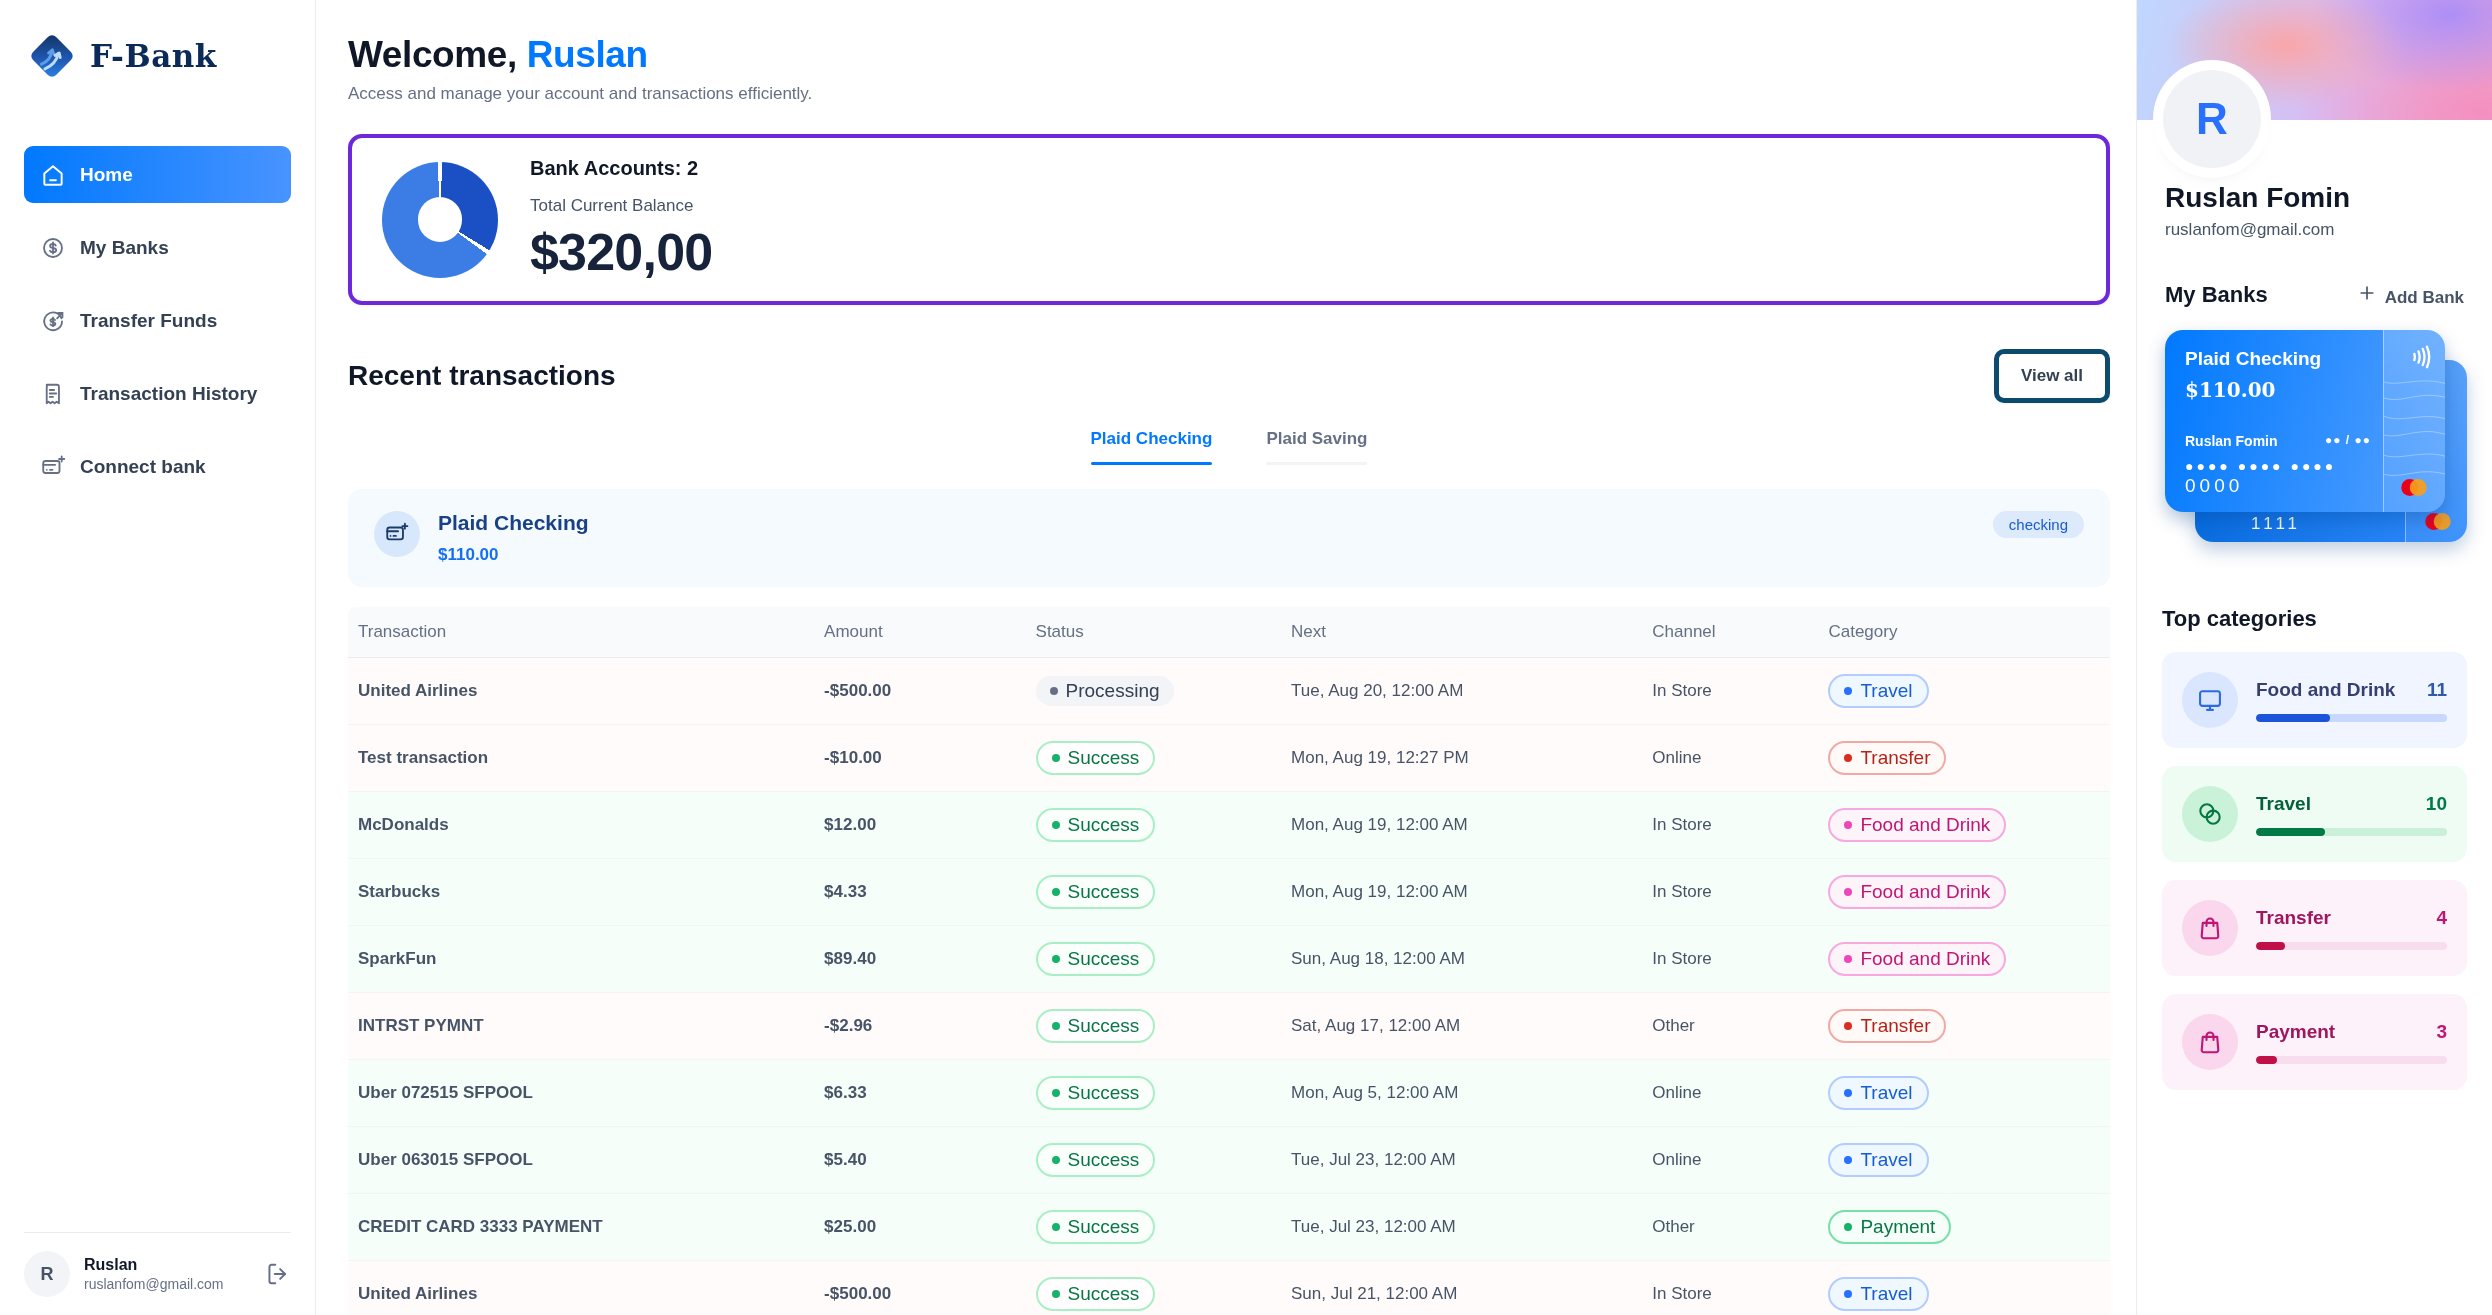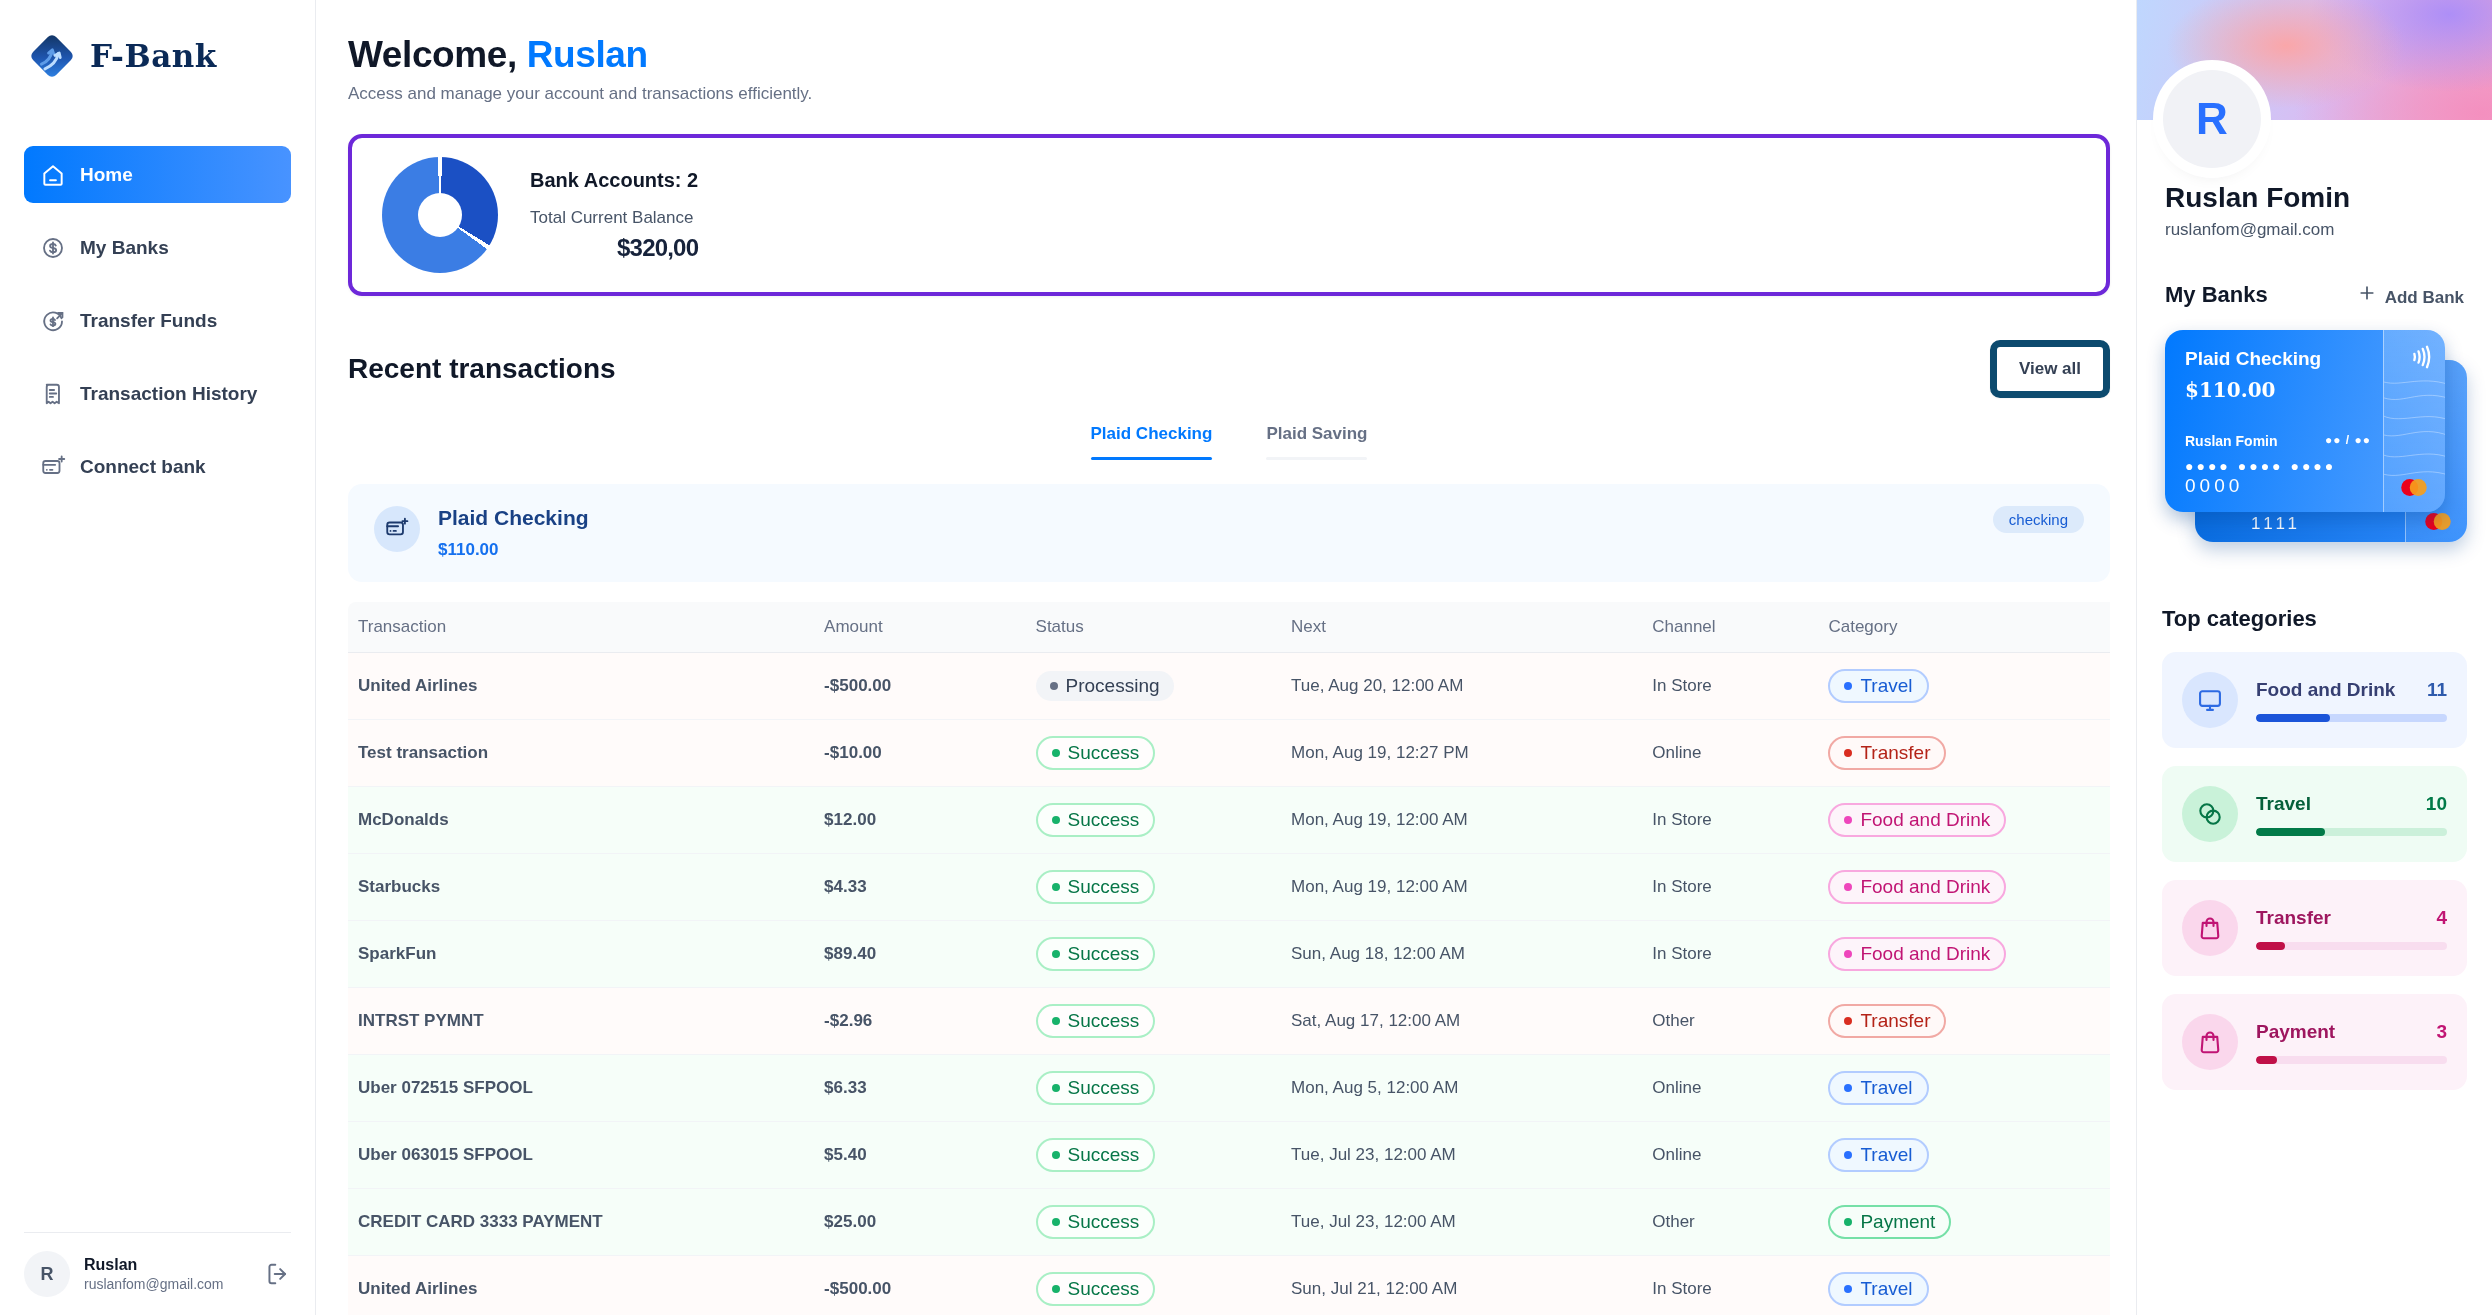--- a/index.html
+++ b/index.html
@@ -28,25 +28,25 @@
   .main { flex:1; padding:34px 26px 0 32px; min-width:0; }
   .welcome-title { font-size:37px; font-weight:700; color:#101828; letter-spacing:-0.4px; }
   .welcome-title .hl { color:#0179FE; }
   .welcome-sub { margin-top:8px; font-size:17px; color:#667085; }
 
   .summary-card { margin-top:30px; border:4px solid #6d28d9; border-radius:14px; padding:19px 30px; display:flex; align-items:center; gap:32px; box-shadow:0 1px 3px rgba(16,24,40,.06); background:#fff; }
   .donut { width:116px; height:116px; border-radius:50%; position:relative; flex-shrink:0; }
   .donut::after { content:""; position:absolute; inset:31%; background:#fff; border-radius:50%; }
   .sum-accounts { font-size:20px; font-weight:600; color:#101828; }
   .sum-balance-label { margin-top:16px; font-size:17px; color:#475467; }
-  .sum-balance { margin-top:6px; font-size:24px; font-weight:700; color:#17233B; letter-spacing:-0.8px;text-align:right; }
+  .sum-balance { margin-top:6px; font-size:52px; font-weight:700; color:#17233B; letter-spacing:-0.8px; }
 
   .recent-head { margin-top:44px; display:flex; align-items:center; justify-content:space-between; }
   .recent-title { font-size:28px; font-weight:600; color:#101828; }
-  .view-all-btn { font-size:17px; font-weight:600; color:#344054; background:#fff; border:7px solid #0c4a6e; border-radius:10px; padding:12px 22px; cursor:pointer; box-shadow:0 1px 2px rgba(16,24,40,.05); }
+  .view-all-btn { font-size:17px; font-weight:600; color:#344054; background:#fff; border:5px solid #0c4a6e; border-radius:10px; padding:12px 22px; cursor:pointer; box-shadow:0 1px 2px rgba(16,24,40,.05); }
 
   .tabs { margin-top:20px; display:flex; justify-content:center; gap:10px; }
   .tab { padding:6px 22px 0; font-size:17px; font-weight:600; color:#667085; cursor:pointer; }
   .tab::after { content:""; display:block; height:3px; border-radius:3px; background:#F2F4F7; margin-top:13px; }
   .tab.active { color:#0179FE; }
   .tab.active::after { background:#0179FE; }
 
   .account-bar { margin-top:24px; background:#F5FAFF; border-radius:14px; padding:22px 26px; display:flex; align-items:flex-start; justify-content:space-between; }
   .ab-left { display:flex; gap:18px; }
   .ab-icon { width:46px; height:46px; border-radius:50%; background:#D7E7FC; color:#1D3A6D; display:flex; align-items:center; justify-content:center; }

